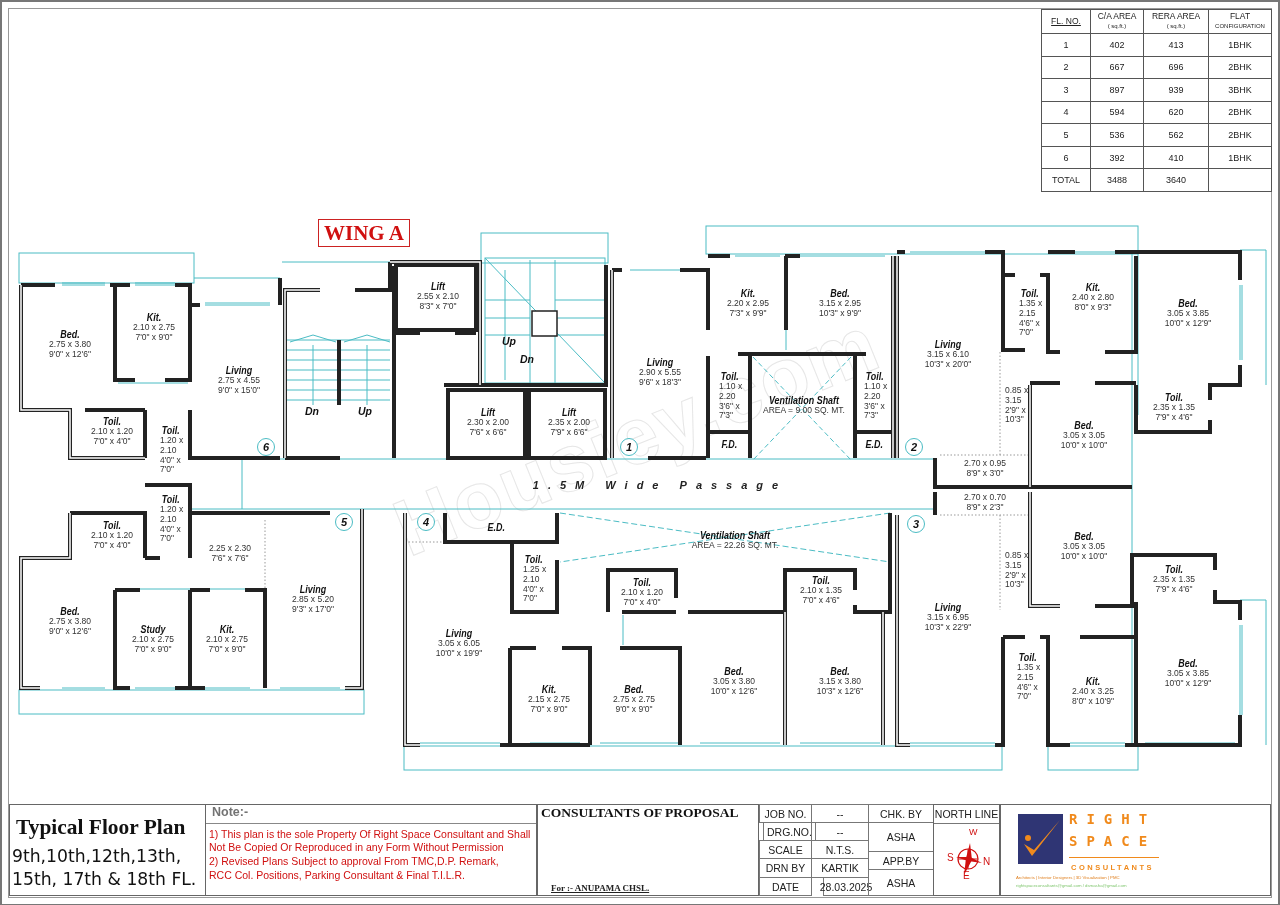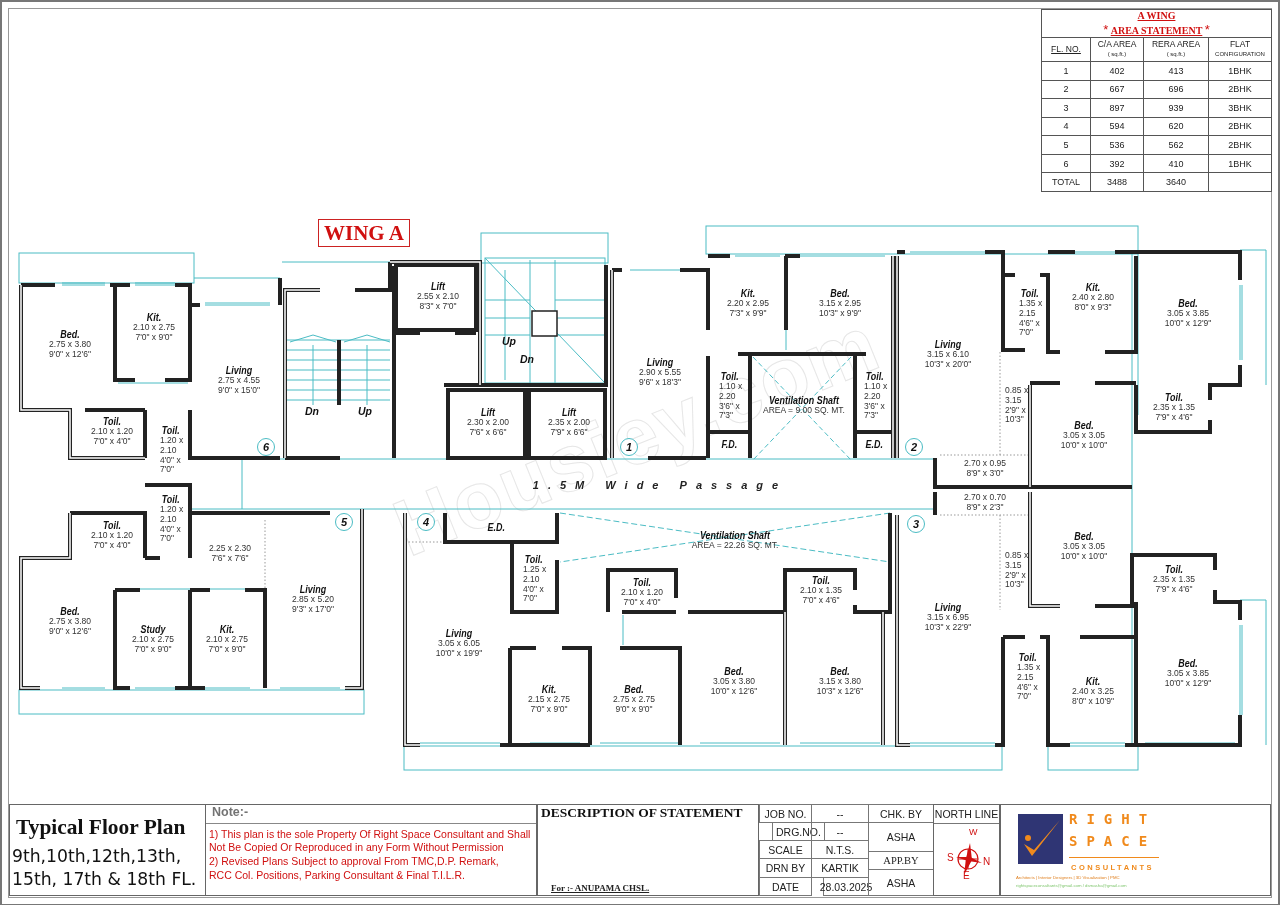--- a/index.html
+++ b/index.html
@@ -534,28 +534,20 @@
   <span>10'0" x 12'6"</span>
 </div>
 <div class="lbl" style="left:808px;top:665px;width:64px;">
   <span class="rn">Bed.</span>
   <span>3.15 x 3.80</span><br>
   <span>10'3" x 12'6"</span>
 </div>
 
 <table class="area">
   <tbody>
-      <tr style="height:28px;">
-    <td colspan="4">
-      <span class="t1">A WING</span><br>
-      <span class="star">*</span>
-      <span class="t1">AREA STATEMENT</span>
-      <span class="star">*</span>
-    </td>
-  </tr>
   <tr style="height:24px;">
     <th class="fl" style="width:48px;">FL. NO.</th>
     <th style="width:52px;"><span>C/A AREA</span><br><small>( sq.ft.)</small></th>
     <th style="width:64px;"><span>RERA AREA</span><br><small>( sq.ft.)</small></th>
     <th><span>FLAT</span><br><small>CONFIGURATION</small></th>
   </tr>
   <tr>
         <td>1</td>
         <td>402</td>
         <td>413</td>
@@ -611,38 +603,38 @@
 <div class="tb tb-note">
   <div class="nh">Note:-</div>
   <div class="ndiv"></div>
   <div class="nl" style="top:23px;">1)  This plan is the sole Property Of Right Space Consultant and Shall</div>
   <div class="nl" style="top:36px;">      Not Be Copied Or Reproduced in any Form Without Permission</div>
   <div class="nl" style="top:50px;">2)  Revised Plans Subject to  approval From TMC,D.P. Remark,</div>
   <div class="nl" style="top:64px;">      RCC Col. Positions, Parking Consultant &amp; Final T.I.L.R.</div>
 </div>
 
 <div class="tb tb-desc">
-  <div class="dh">DESCRIPTION OF STATEMENT</div>
+  <div class="dh">CONSULTANTS OF PROPOSAL</div>
   <div class="dfor">For :- ANUPAMA CHSL.</div>
 </div>
 
 <div class="grid">
   <div class="cell" style="left:0;top:0;width:53px;height:19px;">JOB NO.</div>
   <div class="cell" style="left:52px;top:0;width:58px;height:19px;">--</div>
-  <div class="cell" style="left:13px;top:18px;width:53px;height:19px;">DRG.NO.</div>
+  <div class="cell" style="left:4px;top:18px;width:53px;height:19px;">DRG.NO.</div>
   <div class="cell" style="left:52px;top:18px;width:58px;height:19px;">--</div>
   <div class="cell" style="left:0;top:36px;width:53px;height:19px;">SCALE</div>
   <div class="cell" style="left:52px;top:36px;width:58px;height:19px;">N.T.S.</div>
   <div class="cell" style="left:0;top:54px;width:53px;height:20px;">DRN BY</div>
   <div class="cell" style="left:52px;top:54px;width:58px;height:20px;">KARTIK</div>
   <div class="cell" style="left:0;top:73px;width:53px;height:19px;">DATE</div>
   <div class="cell" style="left:64px;top:73px;width:46px;height:19px;">28.03.2025</div>
   <div class="cell" style="left:109px;top:0;width:66px;height:19px;">CHK. BY</div>
   <div class="cell" style="left:109px;top:18px;width:66px;height:30px;">ASHA</div>
-  <div class="cell" style="left:109px;top:47px;width:66px;height:19px;font-family:Liberation Serif, serif;">APP.BY</div>
+  <div class="cell" style="left:109px;top:47px;width:66px;height:19px;">APP.BY</div>
   <div class="cell" style="left:109px;top:65px;width:66px;height:27px;">ASHA</div>
 </div>
 
 <div class="tb tb-north">
   <div style="position:absolute;left:0;right:0;top:0;height:18px;border-bottom:1px solid #777;font-size:10.5px;text-align:center;line-height:18px;">NORTH LINE</div>
   <svg style="position:absolute;left:10px;top:28px;" width="48" height="52" viewBox="0 0 48 52">
     <circle cx="24" cy="26" r="10" fill="none" stroke="#d01010" stroke-width="1.2"></circle>
     <line x1="14" y1="26" x2="34" y2="26" stroke="#d01010" stroke-width="1"></line>
     <line x1="24" y1="16" x2="24" y2="36" stroke="#d01010" stroke-width="1"></line>
     <polygon points="26,10 28,27 20,42 22,25" fill="#d01010"></polygon>

